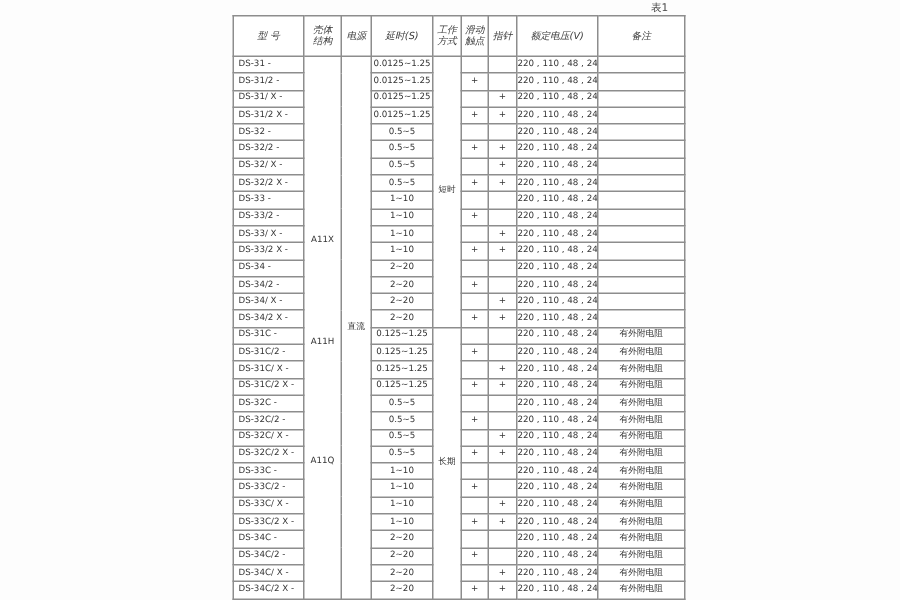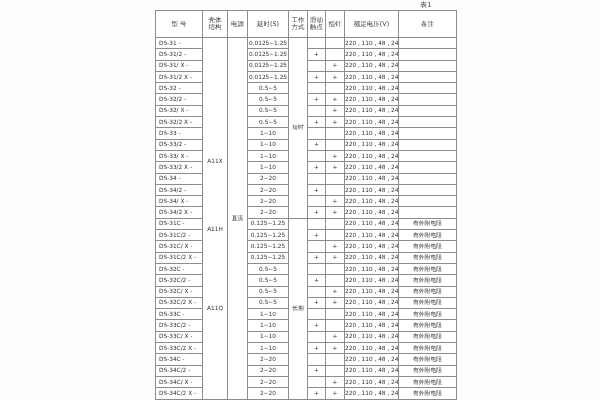--- a/index.html
+++ b/index.html
@@ -3,39 +3,39 @@
 <meta charset="utf-8">
 <style>
   html,body{margin:0;padding:0;}
   body{
     width:600px;height:400px;position:relative;
     background:#fdfdfd;
     font-family:"DejaVu Sans","Liberation Sans",sans-serif;
     color:#333;
   }
   .caption{
-    position:absolute;left:420px;top:1px;
+    position:absolute;left:434px;top:1px;
     font-size:7px;line-height:8px;color:#444;
   }
   table.spec{
     position:absolute;left:155px;top:10px;
     width:301px;height:387px;
     border-collapse:collapse;table-layout:fixed;
     background:#fff;
     border:1px solid #666;
   }
   .spec th,.spec td{
     border:1px solid #8d8d8d;
     padding:0;margin:0;
     font-weight:normal;
     overflow:hidden;white-space:nowrap;
     text-align:center;vertical-align:middle;
   }
   .spec thead th{
-    height:26px;font-size:6.5px;line-height:7px;color:#3a3a3a;
+    height:26px;font-size:6.5px;line-height:7px;color:#3a3a3a;font-style:italic;
   }
   .spec tbody td{
     height:10.31px;font-size:5.8px;line-height:7px;color:#333;
   }
   td.model{text-align:left;padding-left:3px;}
   td.case-cell{position:relative;}
   .case-label{
     position:absolute;left:0;right:0;
     transform:translateY(-50%);
     text-align:center;font-size:5.8px;

